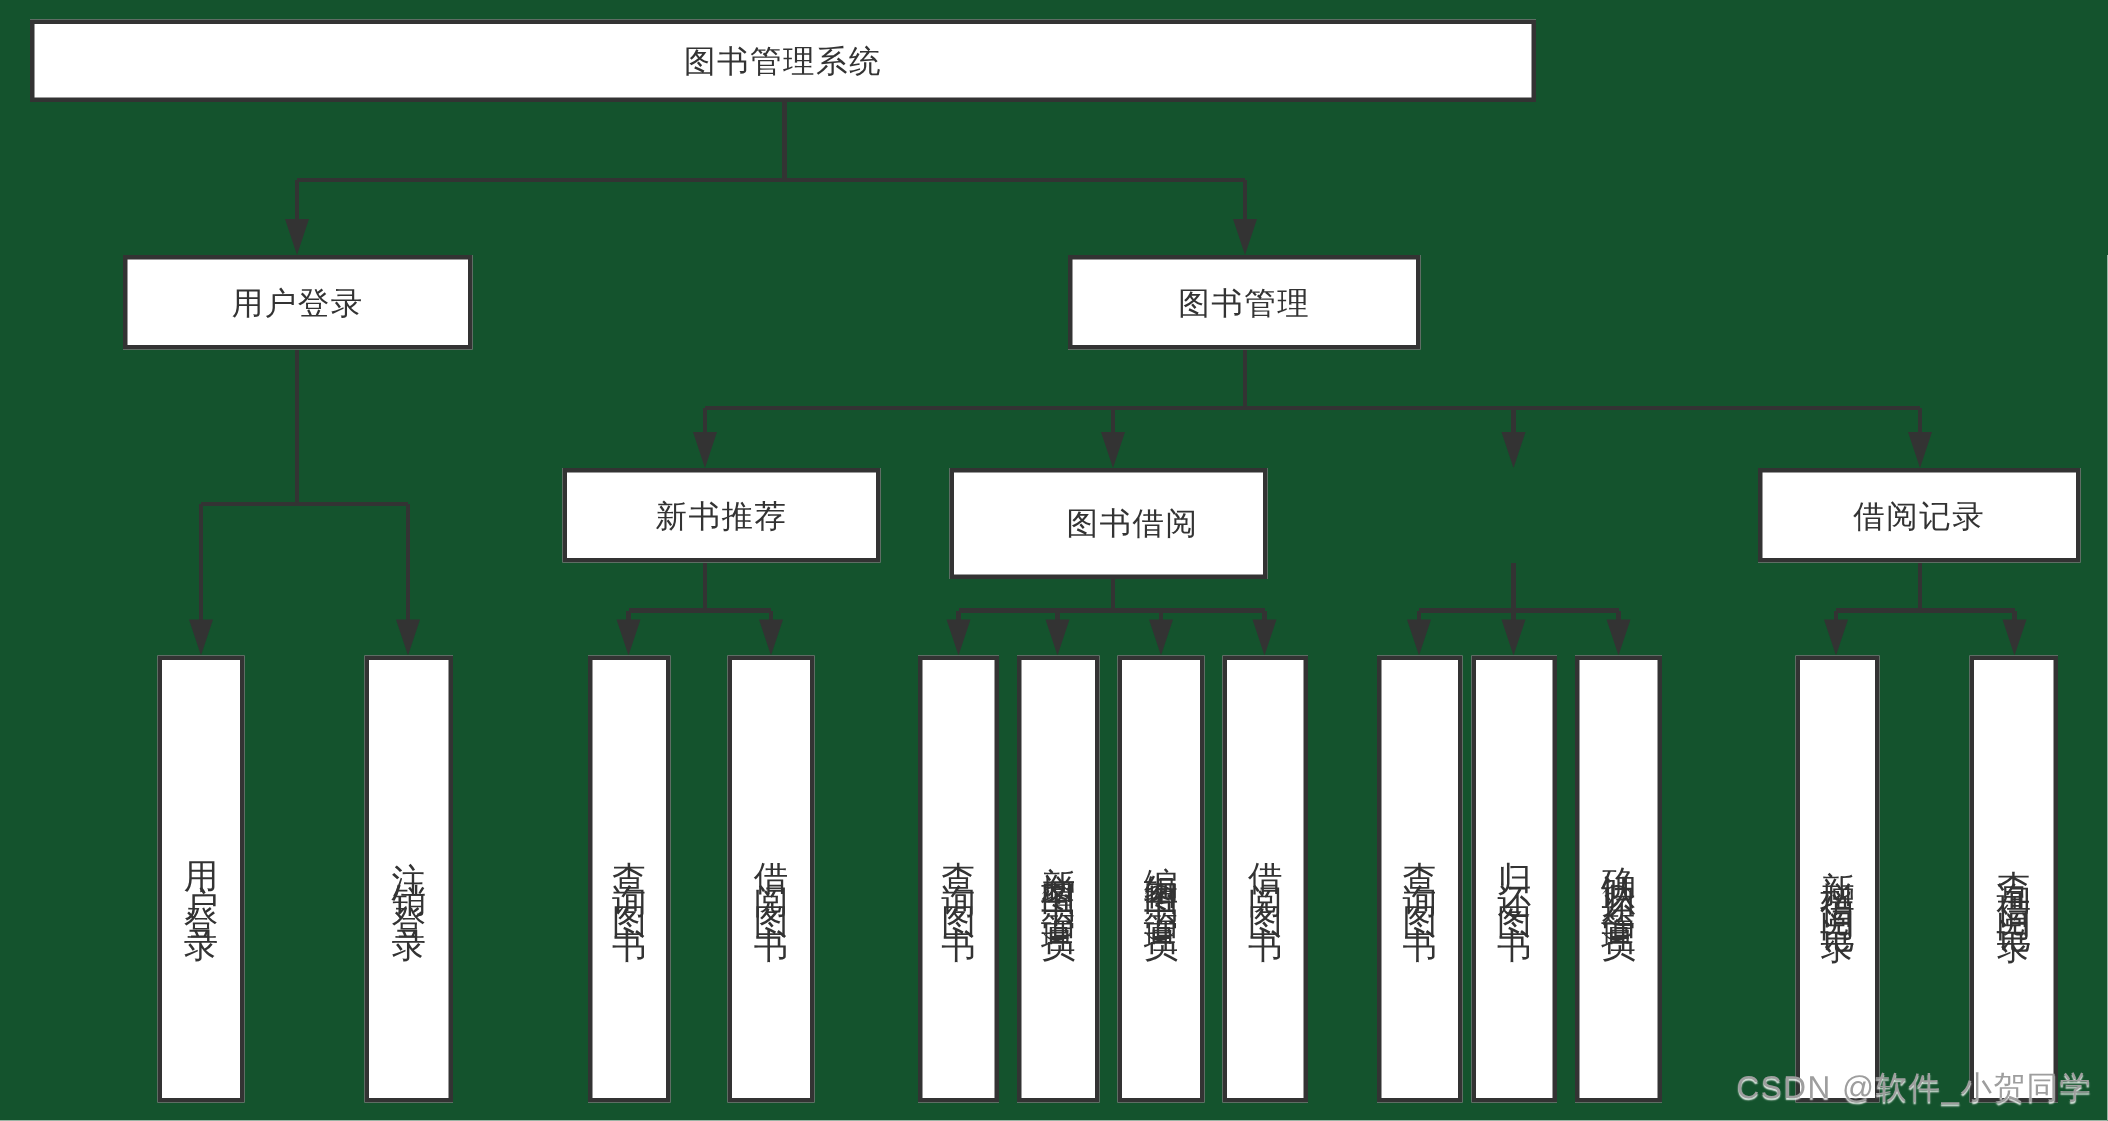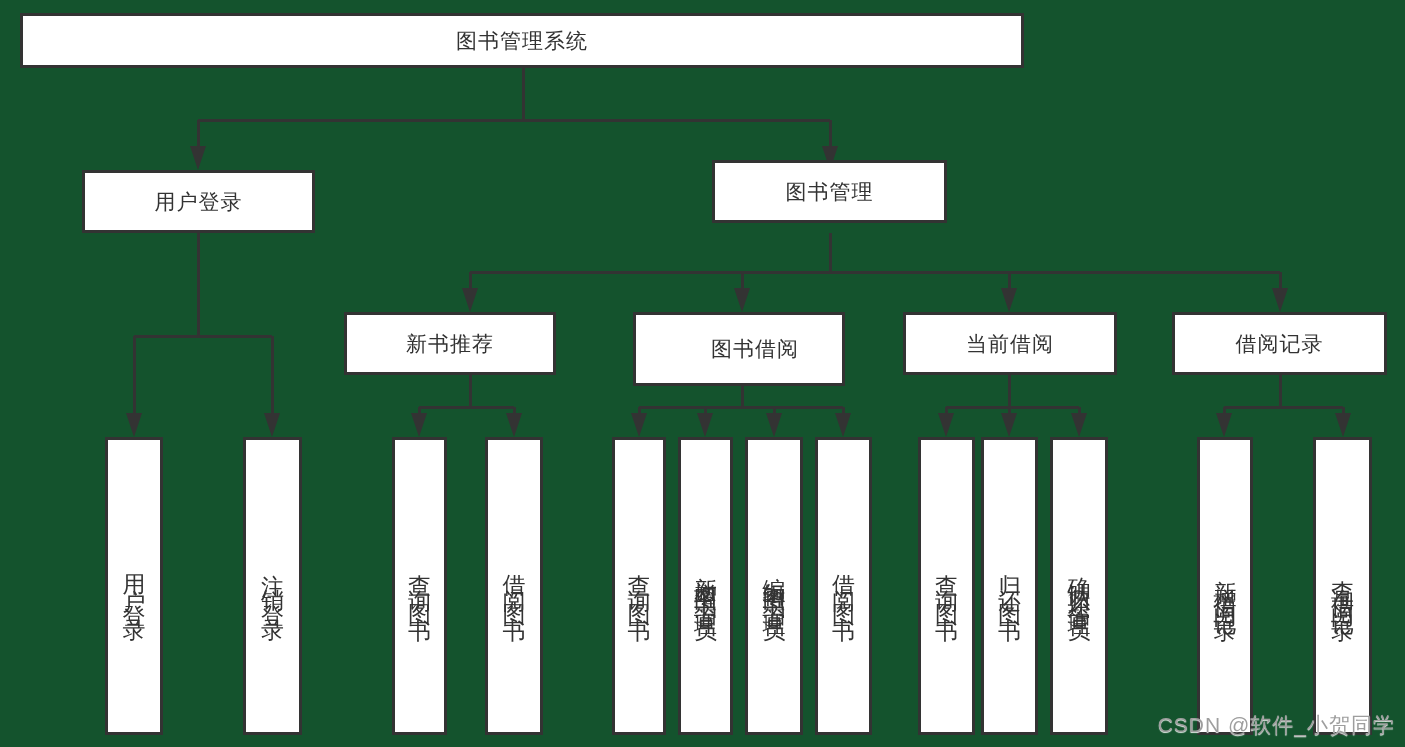--- a/index.html
+++ b/index.html
@@ -67,32 +67,29 @@
     </g>
   </svg>
 
   <div class="node h" style="left:20px;top:13px;width:1004px;height:55px;">
     <span class="label">图书管理系统</span>
   </div>
 
   <div class="node h" style="left:82px;top:170px;width:233px;height:63px;">
     <span class="label">用户登录</span>
   </div>
-  <div class="node h" style="left:712px;top:160px;width:235px;height:63px;">
+  <div class="node h" style="left:712px;top:170px;width:235px;height:63px;">
     <span class="label">图书管理</span>
   </div>
 
-  <div class="node h" style="left:344px;top:312px;width:212px;height:63px;">
+  <div class="node h" style="left:375px;top:312px;width:212px;height:63px;">
     <span class="label">新书推荐</span>
   </div>
   <div class="node h" style="left:633px;top:312px;width:212px;height:74px;padding-left:32px;">
     <span class="label">图书借阅</span>
-  </div>
-  <div class="node h" style="left:903px;top:312px;width:214px;height:63px;">
-    <span class="label">当前借阅</span>
   </div>
   <div class="node h" style="left:1172px;top:312px;width:215px;height:63px;">
     <span class="label">借阅记录</span>
   </div>
 
   <div class="node v" style="left:105px;top:437px;width:58px;height:298px;">
     <span class="label" style="letter-spacing: 15px;">用户登录</span>
   </div>
   <div class="node v" style="left:243px;top:437px;width:59px;height:298px;">
     <span class="label" style="letter-spacing: 15px;">注销登录</span>

